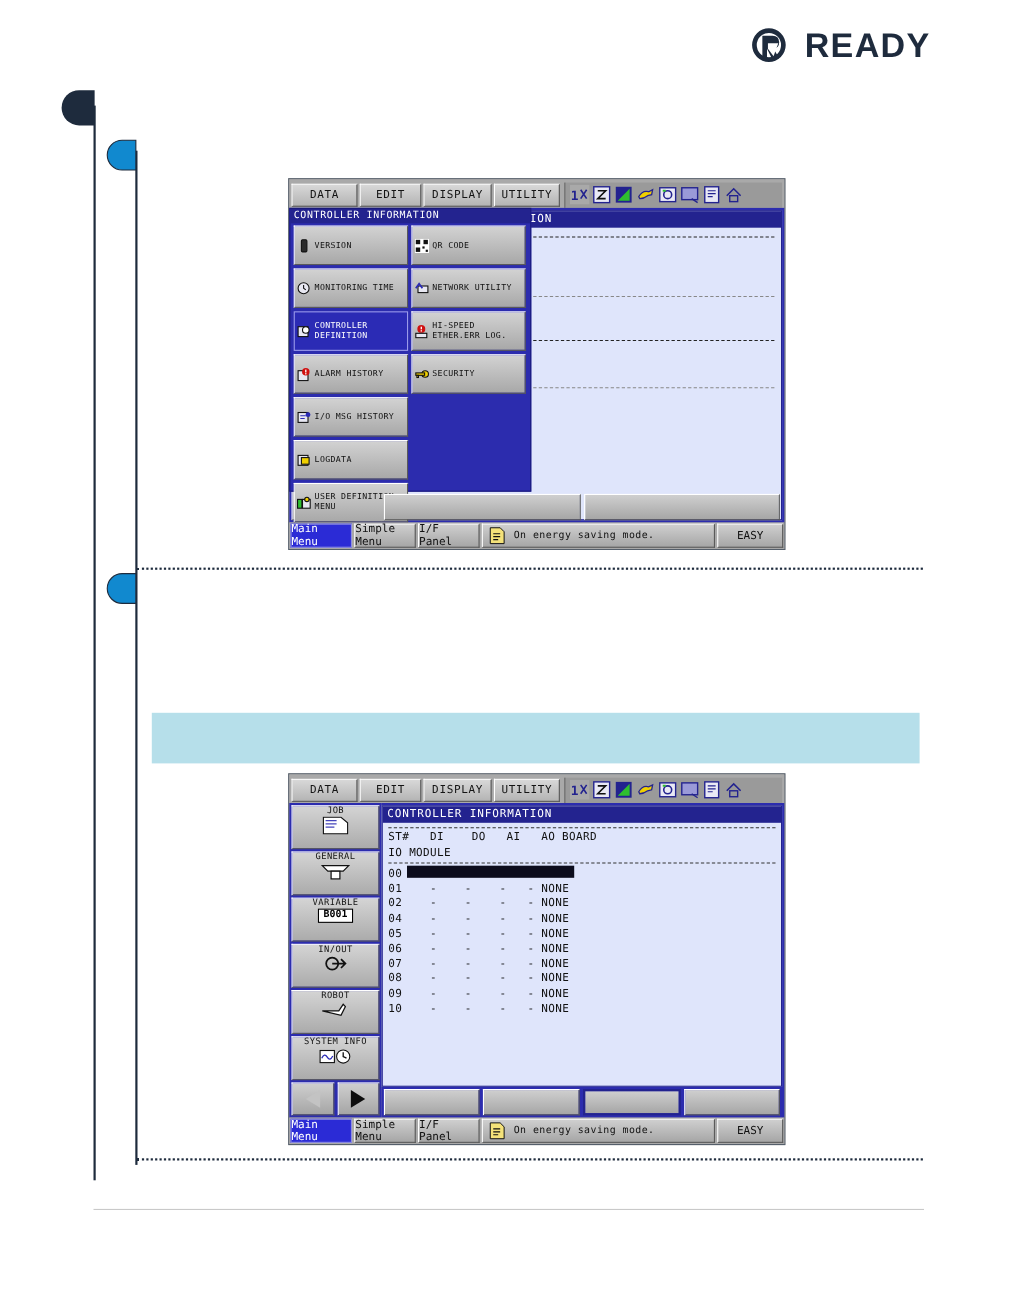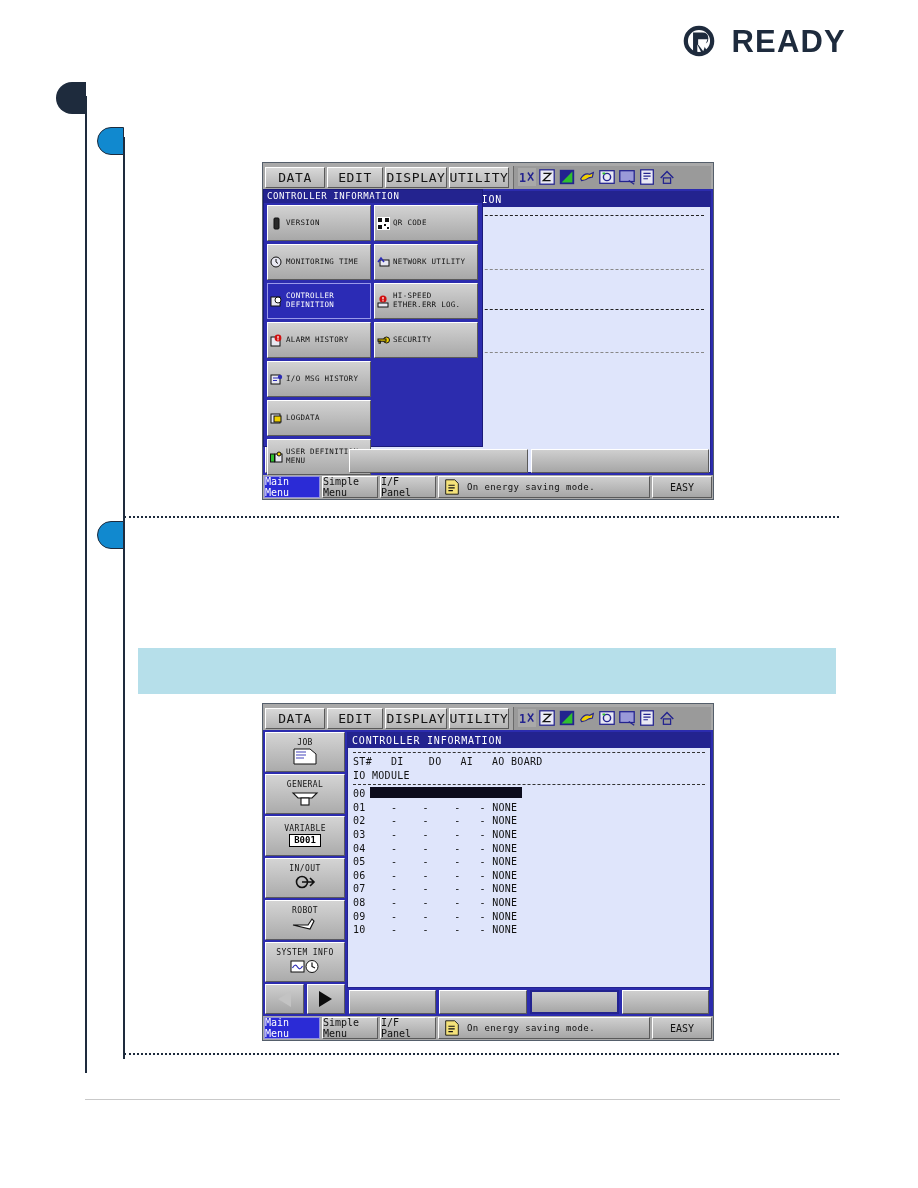--- a/index.html
+++ b/index.html
@@ -85,21 +85,21 @@
     position: absolute; left:0; top:0; width:100%; height: 26px;
     background: #a9a9a9;
     display: flex; align-items: center; padding: 2px 2px 0 2px;
   }
   .pd-mb-btn {
     height: 21px; margin-right: 2px;
     background: linear-gradient(#d8d8d8,#b4b4b4);
     border: 1px solid #fff;
     border-right-color: #5a5a5a; border-bottom-color: #5a5a5a;
     display:flex; align-items:center; justify-content:center;
-    font-size: 13px; color: #141414; letter-spacing: .6px;
+    font-size: 10px; color: #141414; letter-spacing: .6px;
   }
   .pd-mb-btn.w-data    { width: 60px; }
   .pd-mb-btn.w-edit    { width: 56px; }
   .pd-mb-btn.w-display { width: 62px; }
   .pd-mb-btn.w-utility { width: 60px; }
 
   .pd-status-icons {
     flex: 1; height: 23px; margin-left: 2px;
     background: #9a9a9a;
     border-left: 1px solid #6a6a6a;
@@ -121,21 +121,21 @@
     background: #2c2cae;
     padding: 2px;
     display: flex; flex-direction: column; gap: 2px;
   }
   .sb-btn {
     flex: 1 1 0; min-height: 0;
     background: linear-gradient(#d4d4d4,#ababab);
     border: 1px solid #ffffff;
     border-right-color:#59595f; border-bottom-color:#59595f;
     display:flex; flex-direction: column;
-    align-items:center; justify-content:center; gap:1px;
+    align-items:center; justify-content:flex-start; gap:1px;
     color:#141414;
   }
   .sb-btn.sel {
     background: #2b2bb5;
     border: 1px solid #8f8fe0;
     color: #ffffff;
   }
   .sb-label { font-size: 8px; letter-spacing: .4px; line-height: 1; }
   .sb-ico { width: 30px; height: 17px; display:block; }
   .sb-var-chip {
@@ -628,21 +628,20 @@
         <div class="pd-canvas">
           <div class="io-wrap">
             <div class="io-rule"></div>
             <div class="io-head">ST#   DI    DO   AI   AO BOARD</div>
             <div class="io-head">IO MODULE</div>
             <div class="io-rule"></div>
             <div>
               <div class="io-row"><span>00</span><span class="io-redact"></span></div>
               <div class="io-row"><span>01</span>    <span>-</span>    <span>-</span>    <span>-</span>   <span>-</span> <span>NONE</span></div>
               <div class="io-row"><span>02</span>    <span>-</span>    <span>-</span>    <span>-</span>   <span>-</span> <span>NONE</span></div>
-              <div class="io-row"><span>03</span>    <span>-</span>    <span>-</span>    <span>-</span>   <span>-</span> <span>NONE</span></div>
               <div class="io-row"><span>04</span>    <span>-</span>    <span>-</span>    <span>-</span>   <span>-</span> <span>NONE</span></div>
               <div class="io-row"><span>05</span>    <span>-</span>    <span>-</span>    <span>-</span>   <span>-</span> <span>NONE</span></div>
               <div class="io-row"><span>06</span>    <span>-</span>    <span>-</span>    <span>-</span>   <span>-</span> <span>NONE</span></div>
               <div class="io-row"><span>07</span>    <span>-</span>    <span>-</span>    <span>-</span>   <span>-</span> <span>NONE</span></div>
               <div class="io-row"><span>08</span>    <span>-</span>    <span>-</span>    <span>-</span>   <span>-</span> <span>NONE</span></div>
               <div class="io-row"><span>09</span>    <span>-</span>    <span>-</span>    <span>-</span>   <span>-</span> <span>NONE</span></div>
               <div class="io-row"><span>10</span>    <span>-</span>    <span>-</span>    <span>-</span>   <span>-</span> <span>NONE</span></div>
             </div>
           </div>
         </div>

